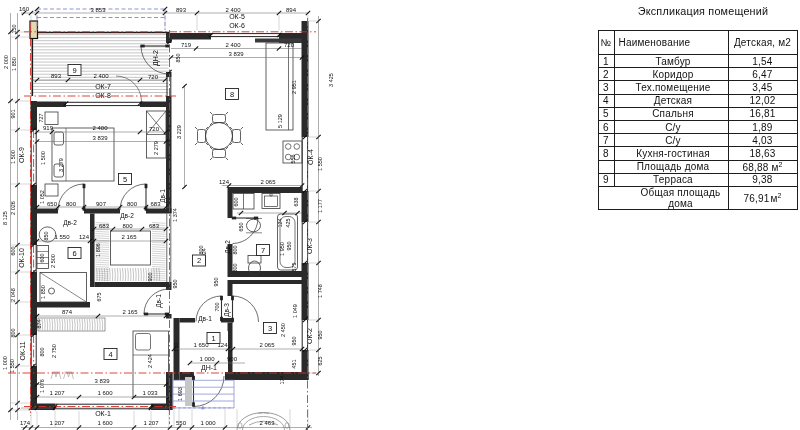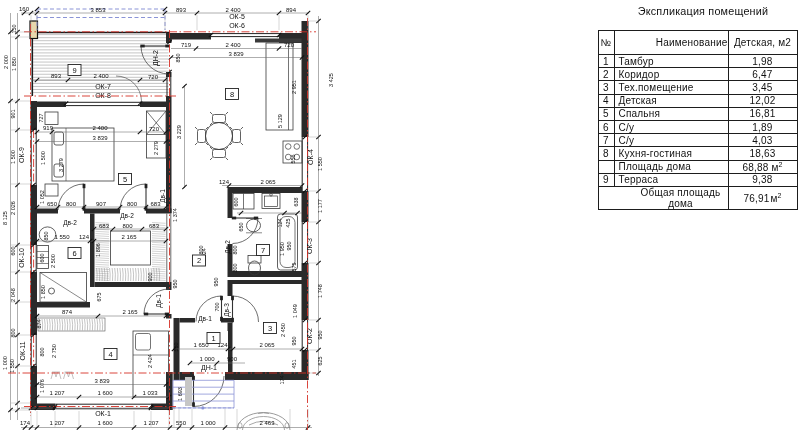--- a/index.html
+++ b/index.html
@@ -7,21 +7,21 @@
   body { font-family:"Liberation Sans", sans-serif; }
   #plan { position:absolute; left:0; top:0; }
   #tablewrap { position:absolute; left:597px; top:0; width:201px; }
   #tbltitle { position:absolute; left:6px; top:5px; width:200px; text-align:center; font-size:10.8px; letter-spacing:0.2px; color:#111; }
   table { position:absolute; left:0.5px; top:30px; width:199px; border-collapse:collapse; table-layout:fixed; }
   td, th { border:0.8px solid #1d1d1d; color:#111; font-weight:normal; padding:0; }
   table { border:1.6px solid #111; }
   th { height:24px; font-size:10px; letter-spacing:0.2px; }
   td { height:13.2px; font-size:10px; letter-spacing:0.2px; }
   .c1 { width:16px; text-align:center; }
-  .c2 { width:114px; text-align:left; padding-left:4px; }
+  .c2 { width:114px; text-align:center; padding-left:4px; }
   .c3 { width:69px; text-align:center; }
   .c12 { text-align:center;padding-left:35px; }
   .noright { border-right:none; }
   sup { font-size:7px; }
   svg text { font-family:"Liberation Sans", sans-serif; }
 </style>
 </head>
 <body>
 
 <svg id="plan" width="800" height="430" viewBox="0 0 800 430">
@@ -821,27 +821,27 @@
 </svg>
 
 <div id="tablewrap">
 
 <div id="tbltitle">Экспликация помещений</div>
 
 <table>
 <tbody>
         <tr>
           <th class="c1">№</th>
-          <th class="c2" style="text-align:right">Наименование</th>
+          <th class="c2" style="text-align:left">Наименование</th>
           <th class="c3">Детская, м2</th>
         </tr>
 <tr>
           <td class="c1">1</td>
           <td class="c2">Тамбур</td>
-          <td class="c3">1,98</td>
+          <td class="c3">1,54</td>
         </tr>
 <tr>
           <td class="c1">2</td>
           <td class="c2">Коридор</td>
           <td class="c3">6,47</td>
         </tr>
 <tr>
           <td class="c1">3</td>
           <td class="c2">Тех.помещение</td>
           <td class="c3">3,45</td>

